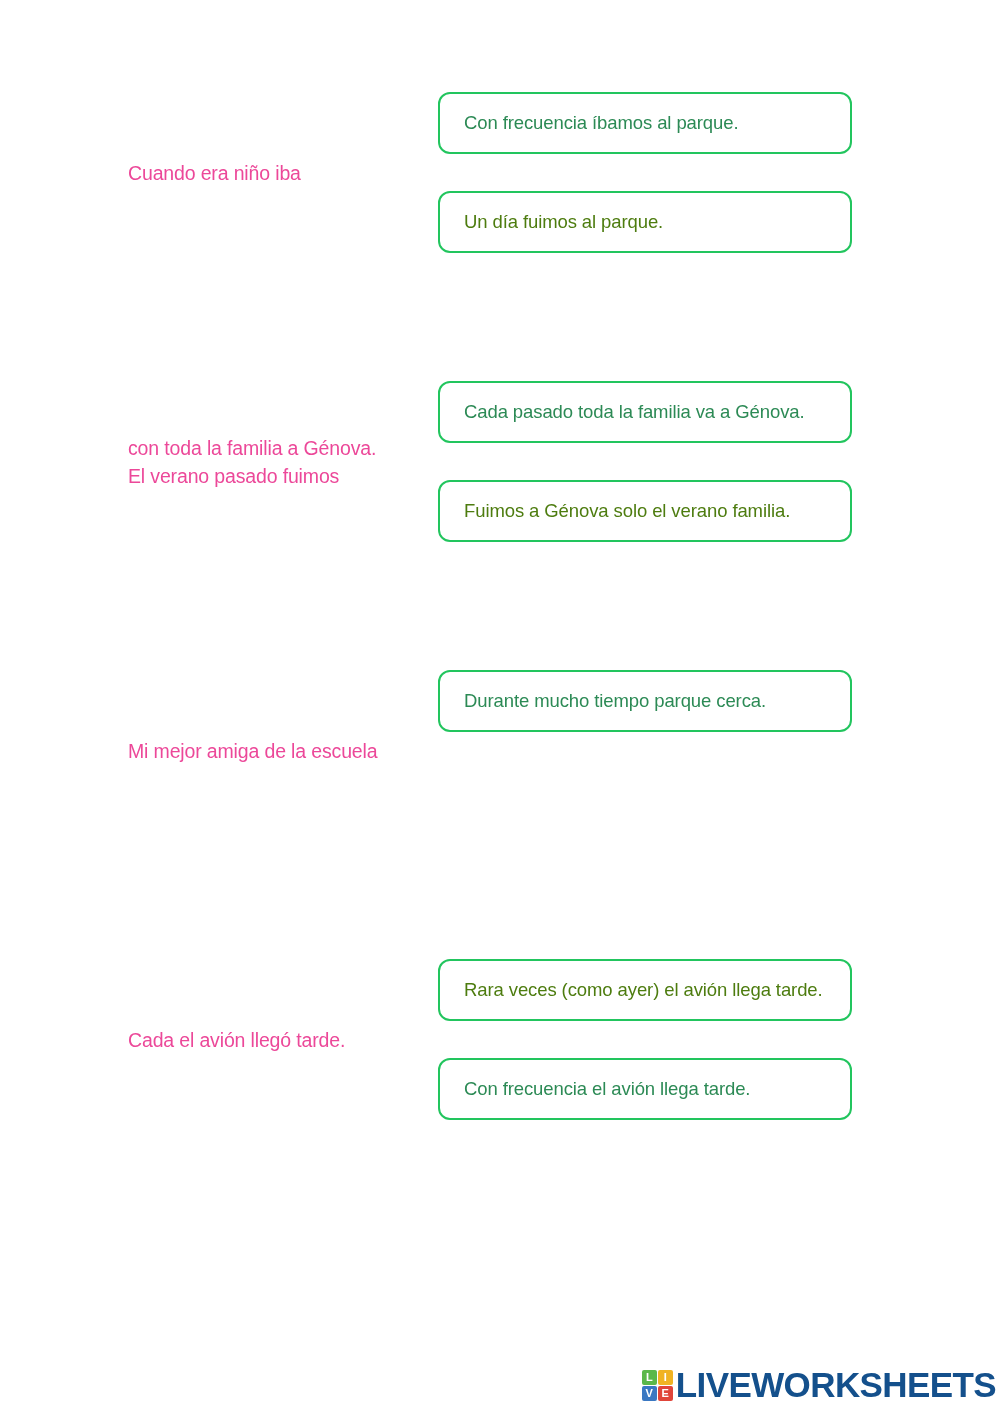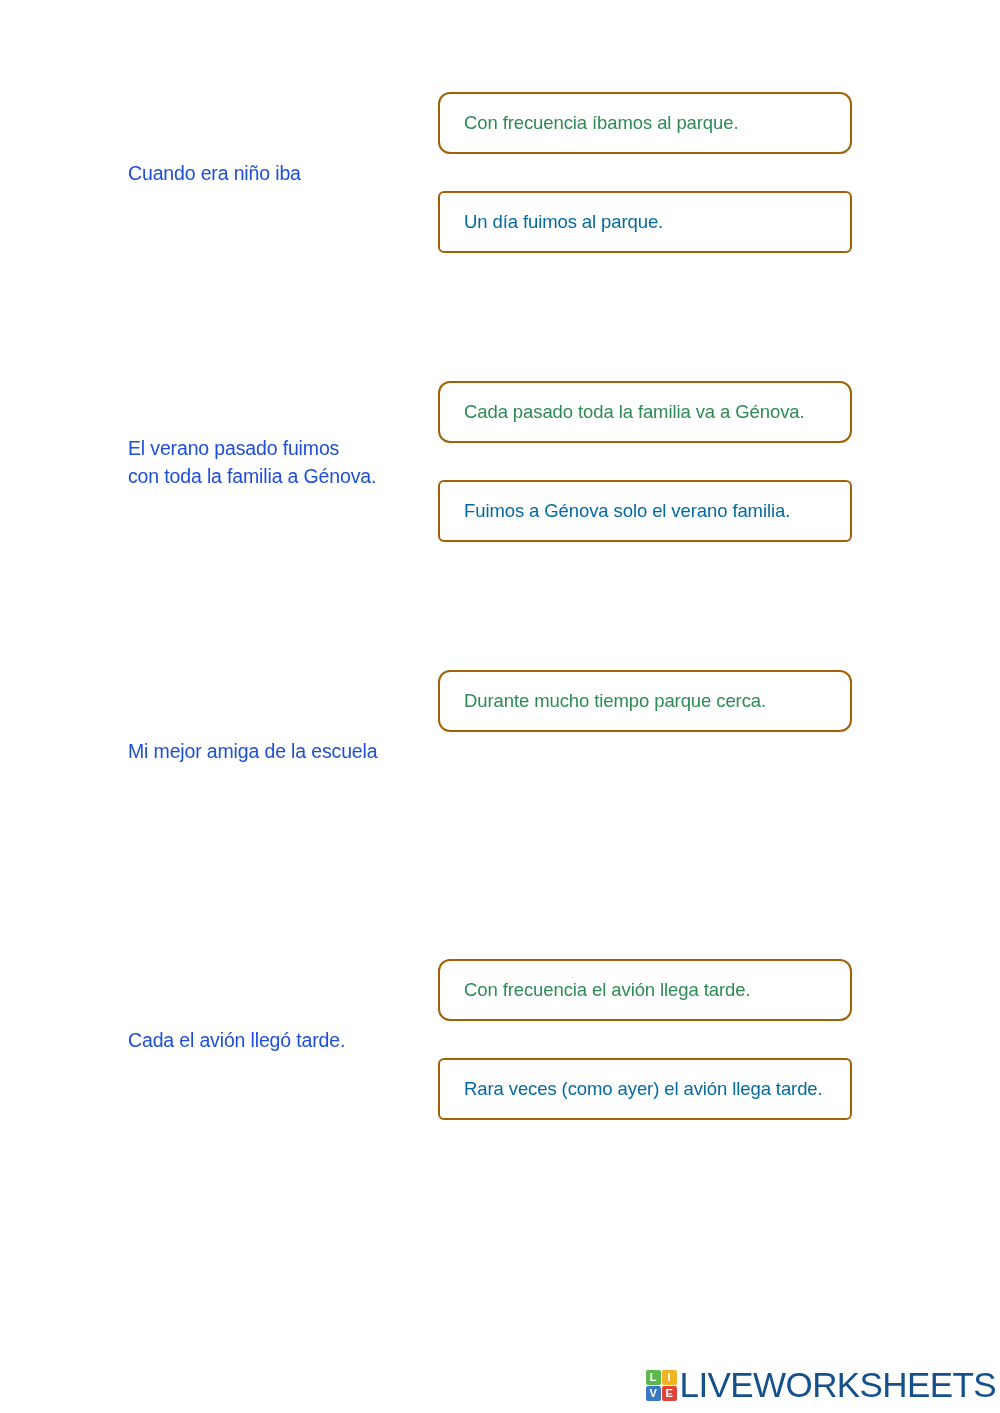--- a/index.html
+++ b/index.html
@@ -34,56 +34,56 @@
 
   .prompt {
     position: absolute;
     left: 128px;
     width: 300px;
     top: 0;
     height: 162px;
     display: flex;
     flex-direction: column;
     justify-content: center;
-    color: #1d4ed8;
+    color: #ec4899;
     font-size: 19.5px;
     line-height: 28px;
     letter-spacing: -0.15px;
   }
   .prompt-line {
     display: block;
     white-space: nowrap;
   }
 
   .options {
     position: absolute;
     left: 438px;
     top: 0;
     width: 414px;
   }
 
   .option-box {
     box-sizing: border-box;
     width: 414px;
     height: 62px;
-    border: 2px solid #a16207;
+    border: 2px solid #22c55e;
     border-radius: 12px;
     background: #ffffff;
     display: flex;
     align-items: center;
     padding: 0 0 0 24px;
     font-size: 18.5px;
     letter-spacing: -0.1px;
     white-space: nowrap;
   }
   .option-box + .option-box {
     margin-top: 37px;
   }
   .opt-green { color: #2c8a55; }
-  .opt-blue  { color: #0369a1; border-radius: 6px; }
+  .opt-blue  { color: #4d7c0f; }
 
   
   .logo {
     position: absolute;
     right: 4px;
     bottom: 8px;
     display: flex;
     align-items: center;
     height: 40px;
   }
@@ -105,21 +105,21 @@
     text-align: center;
     font-family: "Liberation Sans", sans-serif;
   }
   .tile-l { background: #5bb84a; }
   .tile-i { background: #f0b323; }
   .tile-v { background: #3a78c2; }
   .tile-e { background: #e0453a; }
   .logo-word {
     color: #14508c;
     font-size: 35px;
-    font-weight: normal;
+    font-weight: bold;
     letter-spacing: -0.6px;
     font-family: "Liberation Sans", sans-serif;
     line-height: 36px;
   }
 </style>
 </head>
 <body>
 
 <div class="sheet">
 
@@ -128,22 +128,22 @@
       <span class="prompt-line">Cuando era niño iba</span>
     </div>
     <div class="options">
       <div class="option-box opt-green">Con frecuencia íbamos al parque.</div>
       <div class="option-box opt-blue">Un día fuimos al parque.</div>
     </div>
   </div>
 
   <div class="group group-2">
     <div class="prompt">
+      <span class="prompt-line">con toda la familia a Génova.</span>
       <span class="prompt-line">El verano pasado fuimos</span>
-      <span class="prompt-line">con toda la familia a Génova.</span>
     </div>
     <div class="options">
       <div class="option-box opt-green">Cada pasado toda la familia va a Génova.</div>
       <div class="option-box opt-blue">Fuimos a Génova solo el verano familia.</div>
     </div>
   </div>
 
   <div class="group group-3">
     <div class="prompt">
       <span class="prompt-line">Mi mejor amiga de la escuela</span>
@@ -151,22 +151,22 @@
     <div class="options">
       <div class="option-box opt-green">Durante mucho tiempo parque cerca.</div>
     </div>
   </div>
 
   <div class="group group-4">
     <div class="prompt">
       <span class="prompt-line">Cada el avión llegó tarde.</span>
     </div>
     <div class="options">
+      <div class="option-box opt-blue">Rara veces (como ayer) el avión llega tarde.</div>
       <div class="option-box opt-green">Con frecuencia el avión llega tarde.</div>
-      <div class="option-box opt-blue">Rara veces (como ayer) el avión llega tarde.</div>
     </div>
   </div>
 
   <div class="logo">
     <div class="logo-tiles">
       <span class="tile tile-l">L</span>
       <span class="tile tile-i">I</span>
       <span class="tile tile-v">V</span>
       <span class="tile tile-e">E</span>
     </div>

